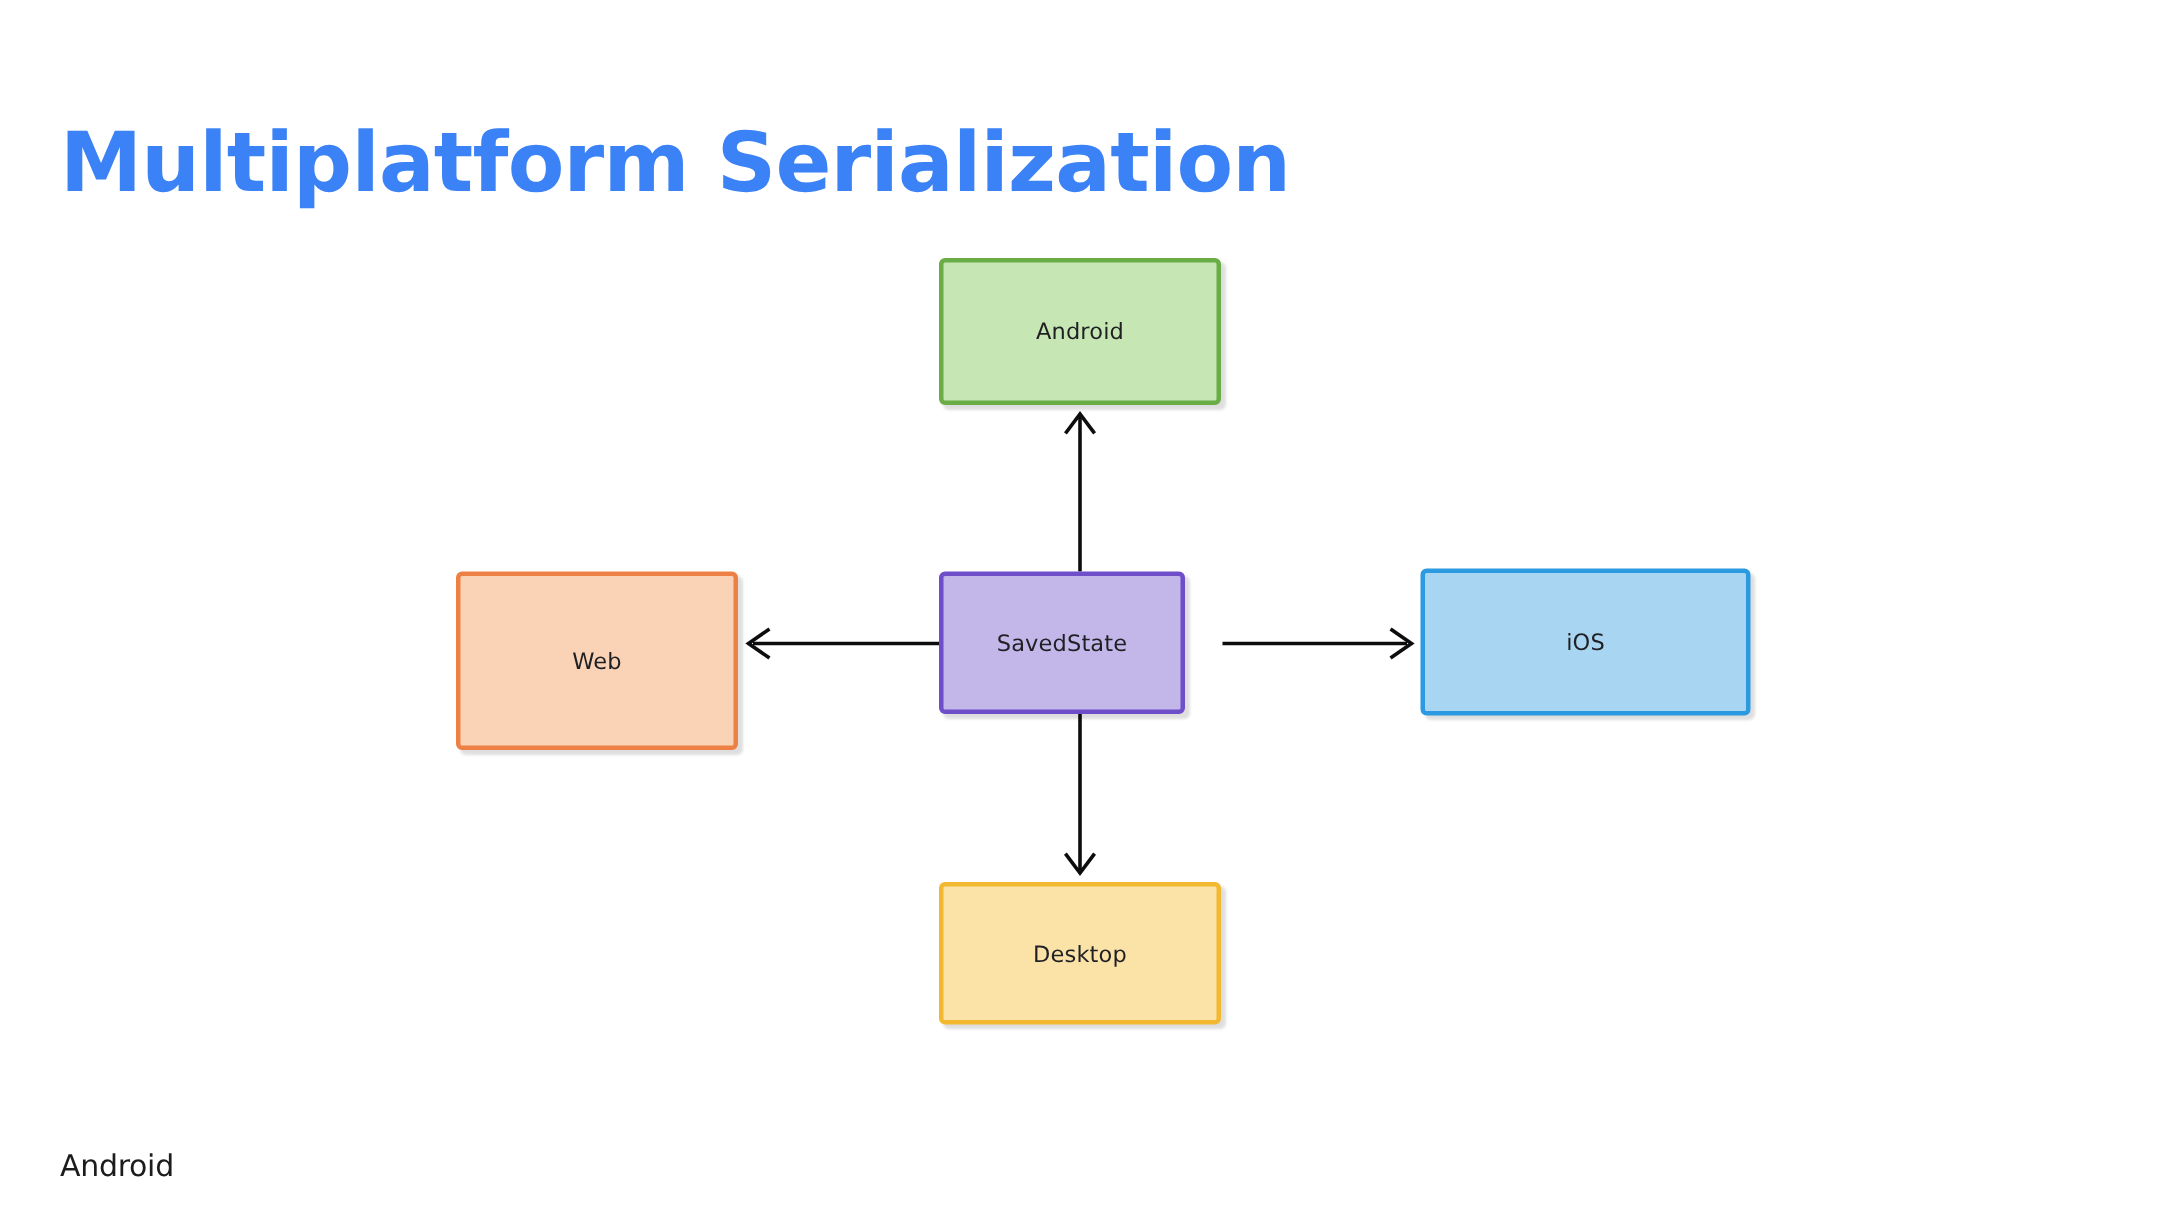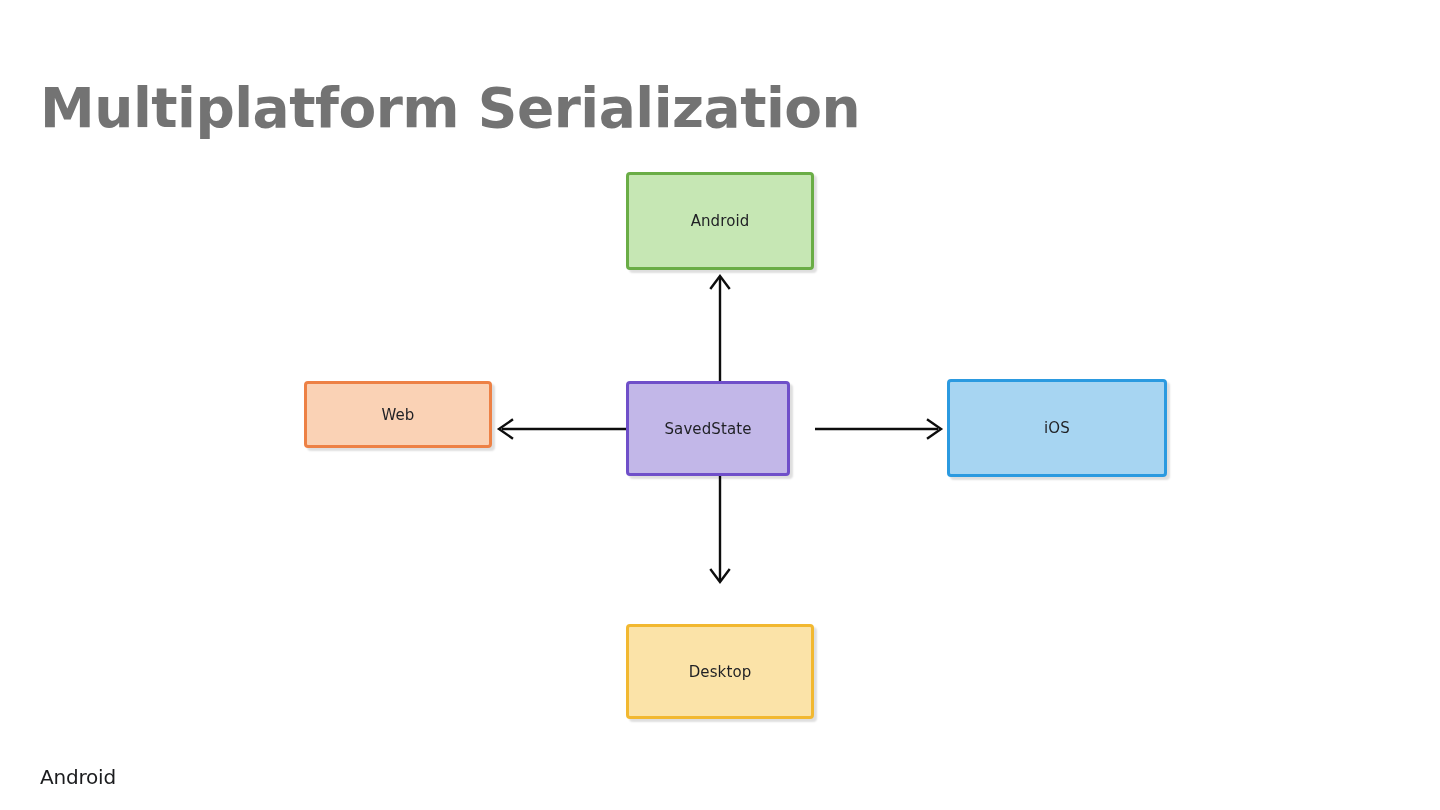--- a/index.html
+++ b/index.html
@@ -18,21 +18,21 @@
 
   
   .slide-title {
     position: absolute;
     left: 40px;
     top: 78px;
     font-family: "DejaVu Sans", sans-serif;
     font-size: 55px;
     font-weight: 700;
     letter-spacing: -0.5px;
-    color: #737373;
+    color: #3b82f6;
     line-height: 1.1;
     white-space: nowrap;
   }
 
   
   .diagram {
     position: absolute;
     left: 0;
     top: 0;
     width: 1440px;
@@ -63,28 +63,28 @@
     font-family: "DejaVu Sans", sans-serif;
     font-size: 15px;
     font-weight: 400;
     color: #1f2024;
     letter-spacing: 0.1px;
     white-space: nowrap;
   }
 
   .node-android   { left: 626px; top: 172px; width: 188px; height: 98px;
                     background: #c6e7b4; border-color: #6aad46; }
-  .node-web       { left: 304px; top: 381px; width: 188px; height: 67px;
+  .node-web       { left: 304px; top: 381px; width: 188px; height: 119px;
                     background: #fad2b5; border-color: #ed8145; }
   .node-savedstate{ left: 626px; top: 381px; width: 164px; height: 95px;
                     background: #c2b7e8; border-color: #6f4fc9; }
   .node-ios       { left: 947px; top: 379px; width: 220px; height: 98px;
                     background: #a7d5f2; border-color: #2b9ae0; text-align: right; }
   .node-desktop   { left: 626px; top: 588px; width: 188px; height: 95px;
-                    background: #fbe3a8; border-color: #f2b830; margin-top: 36px; }
+                    background: #fbe3a8; border-color: #f2b830; }
 
   
   .footer-label {
     position: absolute;
     left: 40px;
     top: 765px;
     font-family: "DejaVu Sans", sans-serif;
     font-size: 20px;
     font-weight: 400;
     color: #1b1c1e;

